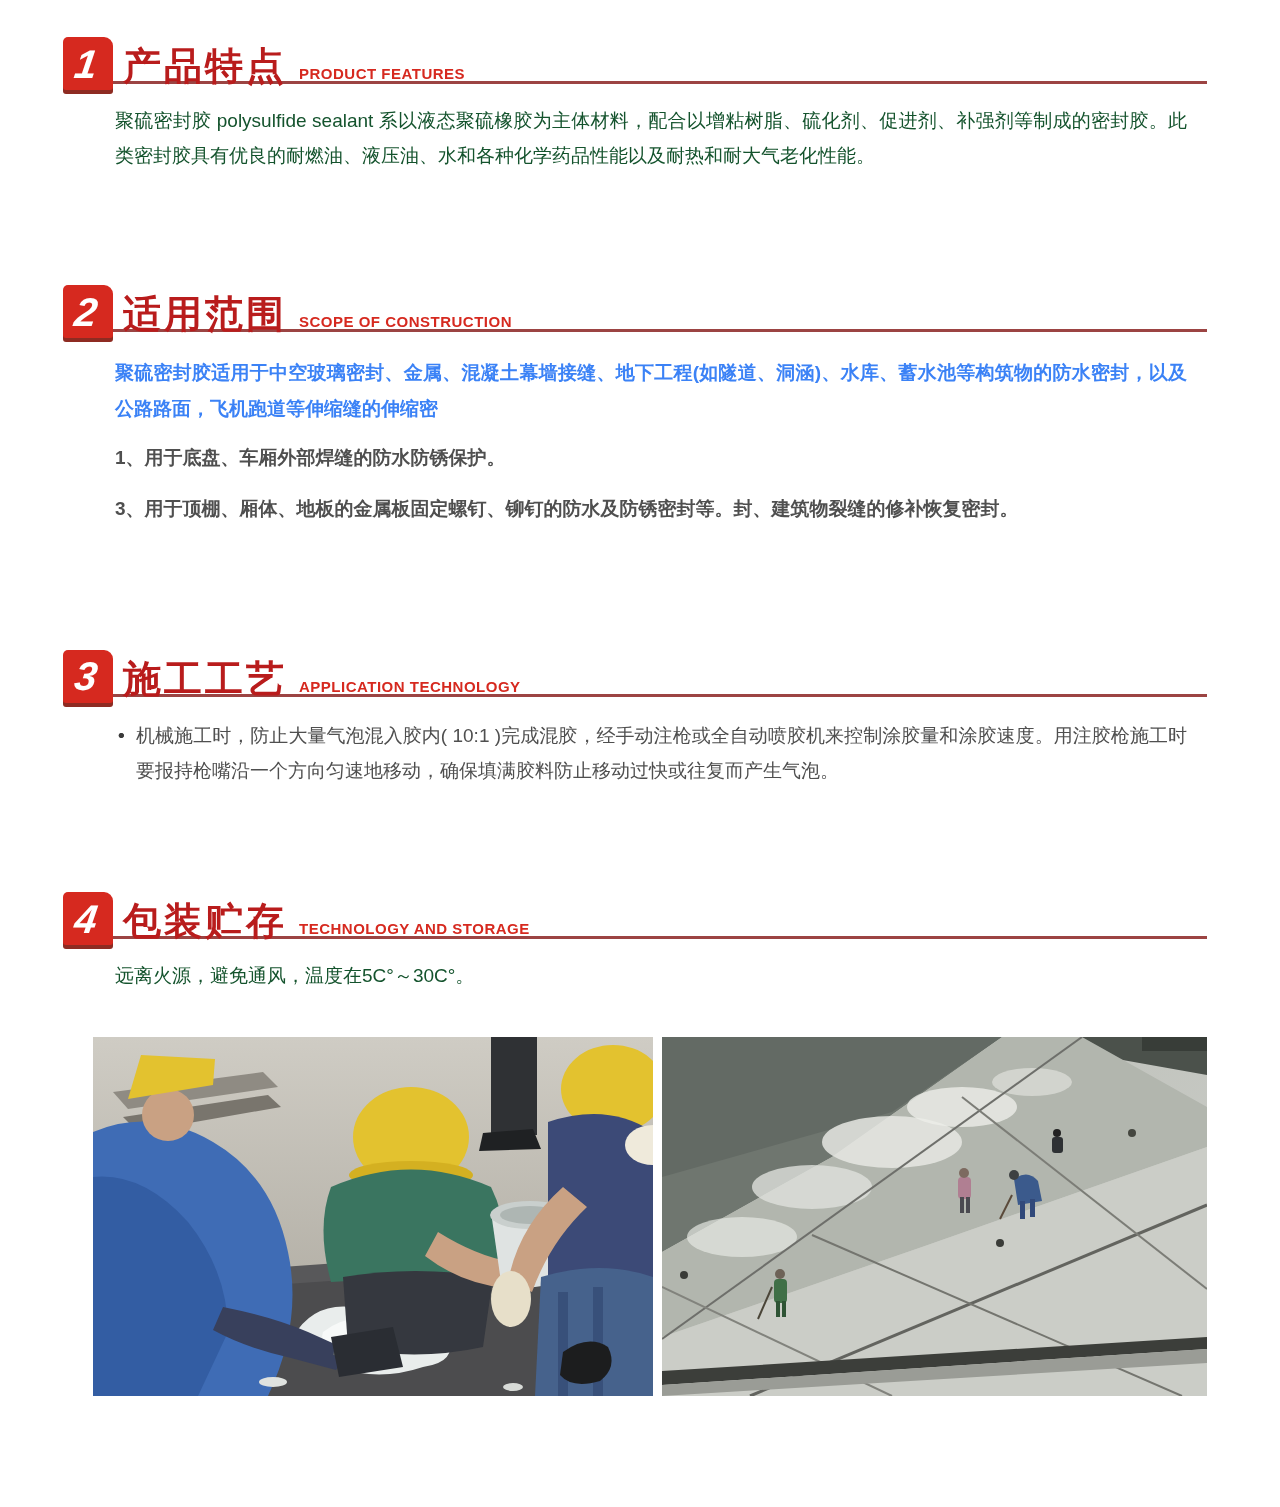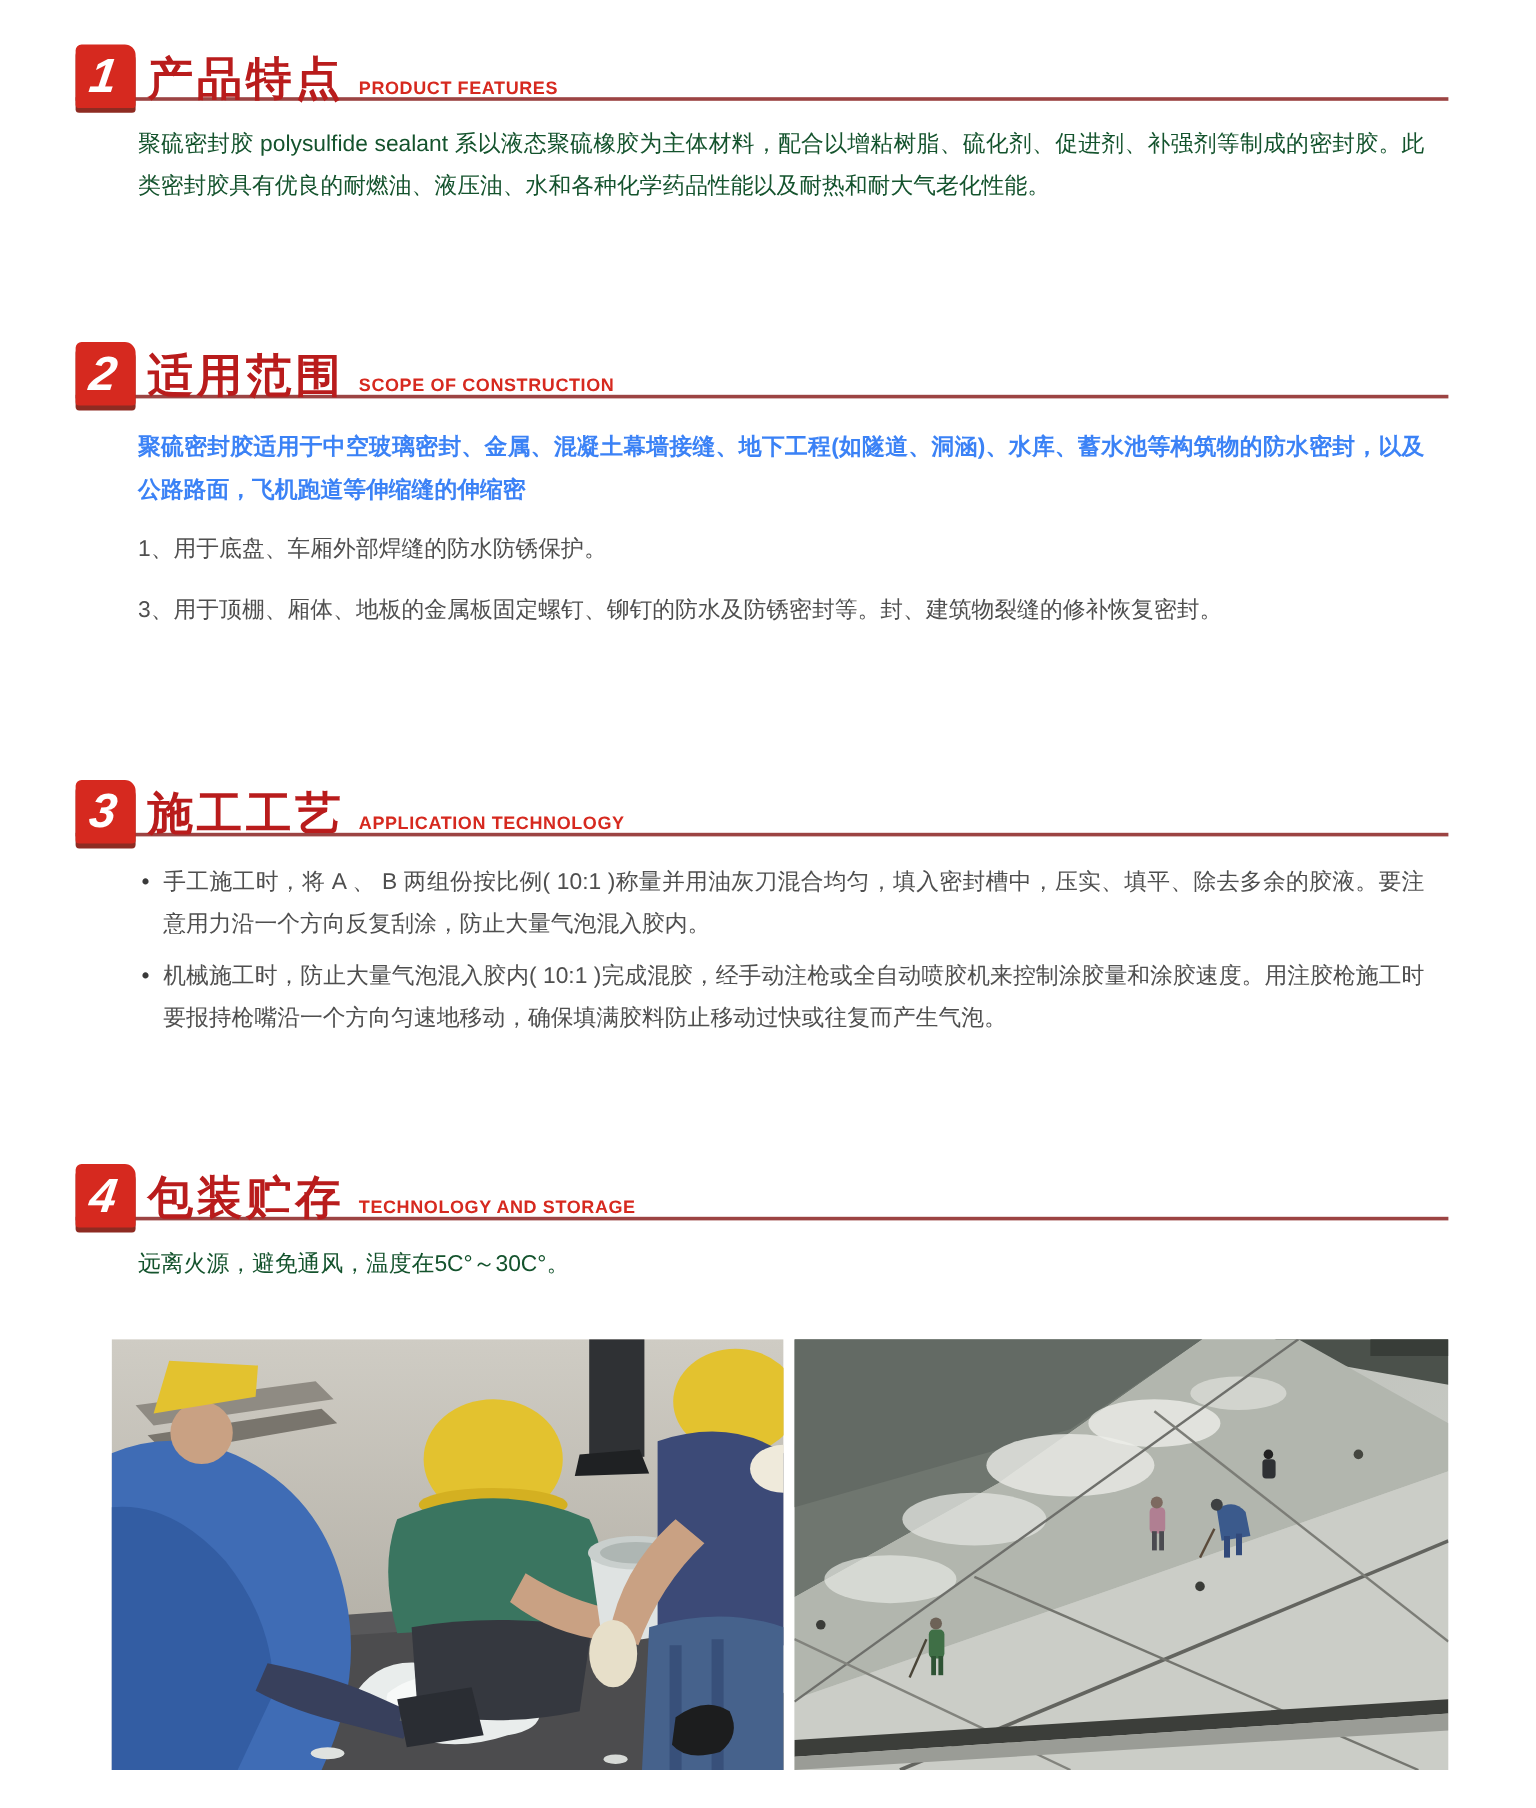--- a/index.html
+++ b/index.html
@@ -17,21 +17,21 @@
   .badge-num{color:#ffffff;font-size:40px;font-weight:bold;font-style:italic;
              transform:skewX(-8deg);line-height:1;padding-right:4px;}
   .titles{position:absolute;left:60px;bottom:2px;display:flex;align-items:baseline;white-space:nowrap;}
   .title-zh{font-size:38px;font-weight:bold;color:#b91c1c;letter-spacing:3px;margin:0;line-height:1;}
   .title-en{font-size:15px;font-weight:bold;color:#d6291f;margin-left:12px;letter-spacing:.5px;}
 
   
   .para{margin:16px 20px 0 52px;font-size:19px;line-height:1.85;color:#14532d;text-align:justify;}
   .lead{margin:20px 20px 0 52px;font-size:19px;line-height:1.9;color:#3b82f6;font-weight:bold;text-align:justify;}
   .num-list{margin:14px 20px 0 52px;font-size:19px;color:#4f4f4f;}
-  .num-list p{margin:0;line-height:1.8;}
+  .num-list p{margin:0;line-height:1.8;font-weight:bold;}
   .num-list p.gap{margin-bottom:16px;}
   .bullets{margin:18px 20px 0 55px;font-size:19px;color:#4f4f4f;}
   .bullet-item{position:relative;padding-left:18px;line-height:1.85;margin-bottom:8px;text-align:justify;}
   .bullet-item .dot{position:absolute;left:0;top:0;color:#3a3a3a;}
 
   .mt-s2{margin-top:108px;}
   .mt-s3{margin-top:120px;}
   .mt-s4{margin-top:100px;}
 
   
@@ -84,21 +84,20 @@
           <span class="badge-num">3</span>
         </div>
         <div class="titles">
           <h2 class="title-zh">施工工艺</h2>
           <span class="title-en">APPLICATION TECHNOLOGY</span>
         </div>
       </div>
       <div class="bullets">
         <div class="bullet-item">
           <span class="dot">•</span>
-          <span>手工施工时，将 A 、 B 两组份按比例( 10:1 )称量并用油灰刀混合均匀，填入密封槽中，压实、填平、除去多余的胶液。要注意用力沿一个方向反复刮涂，防止大量气泡混入胶内。</span>
         </div>
         <div class="bullet-item">
           <span class="dot">•</span>
           <span>机械施工时，防止大量气泡混入胶内( 10:1 )完成混胶，经手动注枪或全自动喷胶机来控制涂胶量和涂胶速度。用注胶枪施工时要报持枪嘴沿一个方向匀速地移动，确保填满胶料防止移动过快或往复而产生气泡。</span>
         </div>
       </div>
     </section>
 
     <section class="sec mt-s4">
       <div class="sec-header">

